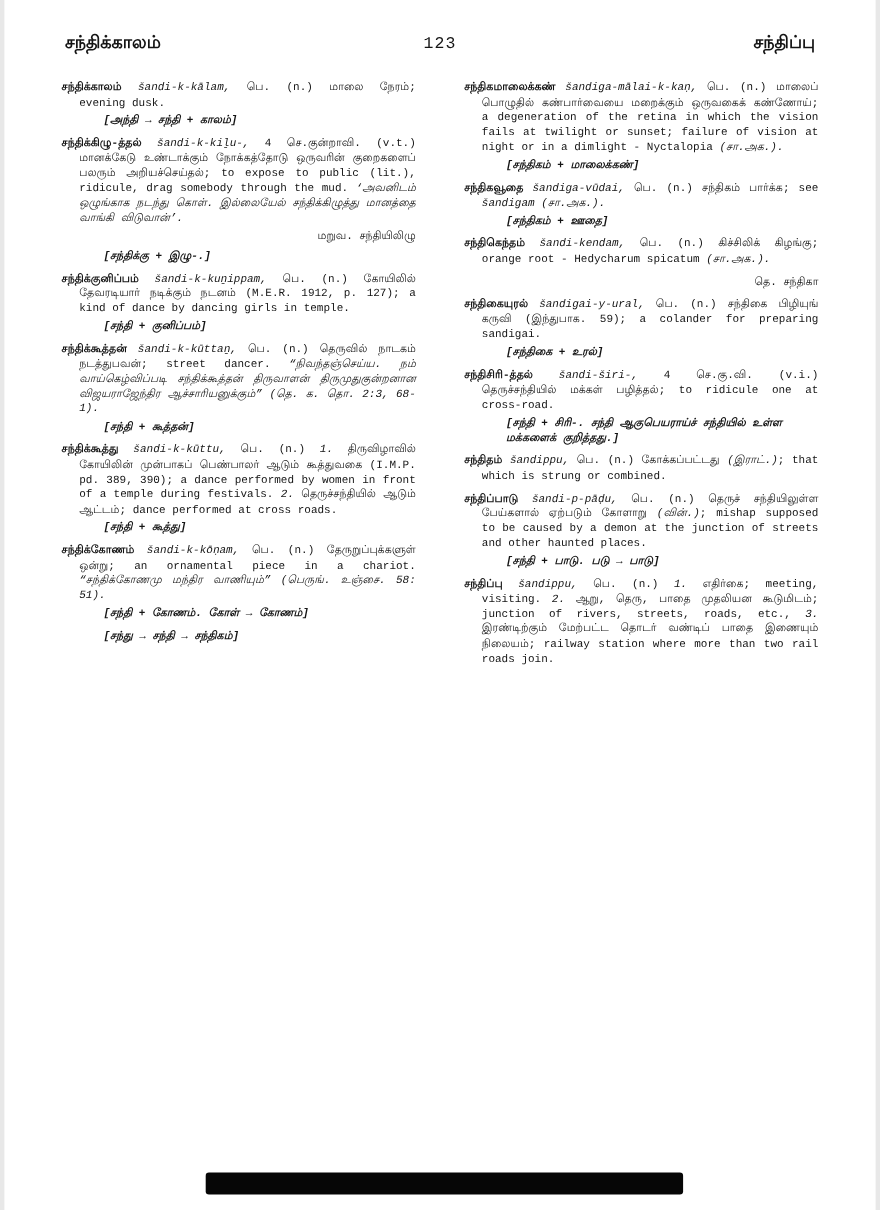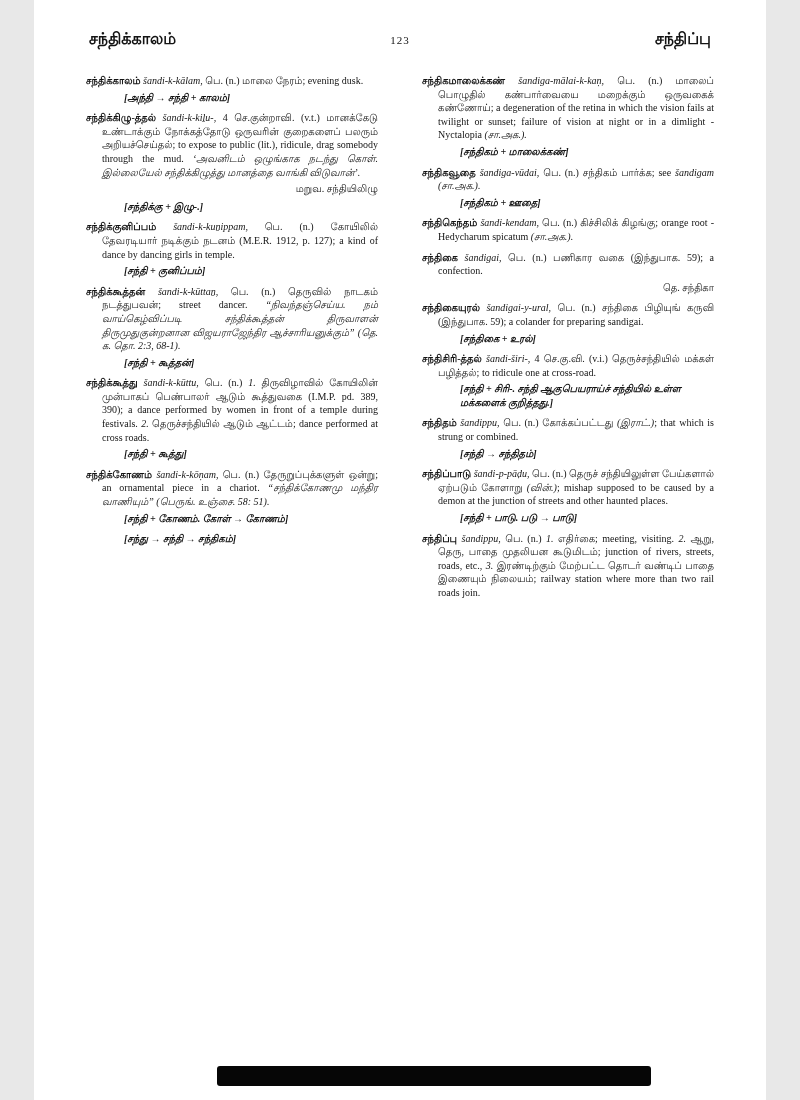--- a/index.html
+++ b/index.html
@@ -1,33 +1,33 @@
 <!DOCTYPE html>
 <html><head>
 <meta charset="utf-8">
 <style>
   html,body{margin:0;padding:0;background:#e8e8e8;}
   .page{
     position:relative;
-    width:732px;height:1100px;
+    width:792px;height:1100px;
     margin:0 auto;
     background:#ffffff;
     color:#141414;
-    font-family:Liberation Serif, serif;
+    font-family:Liberation Mono, monospace;
     overflow:hidden;
     box-sizing:border-box;
   }
   .running-head{
     display:grid;
     grid-template-columns:1fr auto 1fr;
     align-items:baseline;
     padding:30px 55px 0 55px;
   }
   .running-head .left{font-weight:bold;font-size:16px;justify-self:start;}
-  .running-head .pageno{font-size:11px;justify-self:center;letter-spacing:1px;}
+  .running-head .pageno{font-size:15px;justify-self:center;letter-spacing:1px;}
   .running-head .right{font-weight:bold;font-size:16px;justify-self:end;}
   .columns{
     display:flex;
     gap:44px;
     padding:24px 52px 0 52px;
     font-size:10px;
     line-height:1.36;
   }
   .col{flex:1 1 0;min-width:0;}
   .entry{margin:0 0 7px 0;}
@@ -100,34 +100,32 @@
           <p class="sub ety">[சந்திகம் + மாலைக்கண்]</p>
         </div>
         <div class="entry">
           <p class="main"><span class="r-h">சந்திகவூதை </span><span class="r-t">šandiga-vūdai,</span><span class="r-p"> பெ. (n.) சந்திகம் பார்க்க; see </span><span class="r-t">šandigam </span><span class="r-i">(சா.அக.).</span></p>
           <p class="sub ety">[சந்திகம் + ஊதை]</p>
         </div>
         <div class="entry">
           <p class="main"><span class="r-h">சந்திகெந்தம் </span><span class="r-t">šandi-kendam,</span><span class="r-p"> பெ. (n.) கிச்சிலிக் கிழங்கு; orange root - Hedycharum spicatum </span><span class="r-i">(சா.அக.).</span></p>
         </div>
         <div class="entry">
-          <p class="main"><span class="r-h">சந்திகை </span><span class="r-t">šandigai,</span><span class="r-p"> பெ. (n.) பணிகார வகை (இந்துபாக. 59); a confection.</span></p>
           <p class="sub note">தெ. சந்திகா</p>
         </div>
         <div class="entry">
           <p class="main"><span class="r-h">சந்திகையுரல் </span><span class="r-t">šandigai-y-ural,</span><span class="r-p"> பெ. (n.) சந்திகை பிழியுங் கருவி (இந்துபாக. 59); a colander for preparing sandigai.</span></p>
           <p class="sub ety">[சந்திகை + உரல்]</p>
         </div>
         <div class="entry">
           <p class="main"><span class="r-h">சந்திசிரி-த்தல் </span><span class="r-t">šandi-širi-,</span><span class="r-p"> 4 செ.கு.வி. (v.i.) தெருச்சந்தியில் மக்கள் பழித்தல்; to ridicule one at cross-road.</span></p>
           <p class="sub ety">[சந்தி + சிரி-. சந்தி ஆகுபெயராய்ச் சந்தியில் உள்ள மக்களைக் குறித்தது.]</p>
         </div>
         <div class="entry">
           <p class="main"><span class="r-h">சந்திதம் </span><span class="r-t">šandippu,</span><span class="r-p"> பெ. (n.) கோக்கப்பட்டது </span><span class="r-i">(இராட்.)</span><span class="r-p">; that which is strung or combined.</span></p>
-          <p class="sub ety">[சந்தி → சந்திதம்]</p>
         </div>
         <div class="entry">
           <p class="main"><span class="r-h">சந்திப்பாடு </span><span class="r-t">šandi-p-pāḍu,</span><span class="r-p"> பெ. (n.) தெருச் சந்தியிலுள்ள பேய்களால் ஏற்படும் கோளாறு </span><span class="r-i">(வின்.)</span><span class="r-p">; mishap supposed to be caused by a demon at the junction of streets and other haunted places.</span></p>
           <p class="sub ety">[சந்தி + பாடு. படு → பாடு]</p>
         </div>
         <div class="entry">
           <p class="main"><span class="r-h">சந்திப்பு </span><span class="r-t">šandippu,</span><span class="r-p"> பெ. (n.) </span><span class="r-i">1. </span><span class="r-p">எதிர்கை; meeting, visiting. </span><span class="r-i">2. </span><span class="r-p">ஆறு, தெரு, பாதை முதலியன கூடுமிடம்; junction of rivers, streets, roads, etc., </span><span class="r-i">3. </span><span class="r-p">இரண்டிற்கும் மேற்பட்ட தொடர் வண்டிப் பாதை இணையும் நிலையம்; railway station where more than two rail roads join.</span></p>
         </div>
       </div>
   </div>

